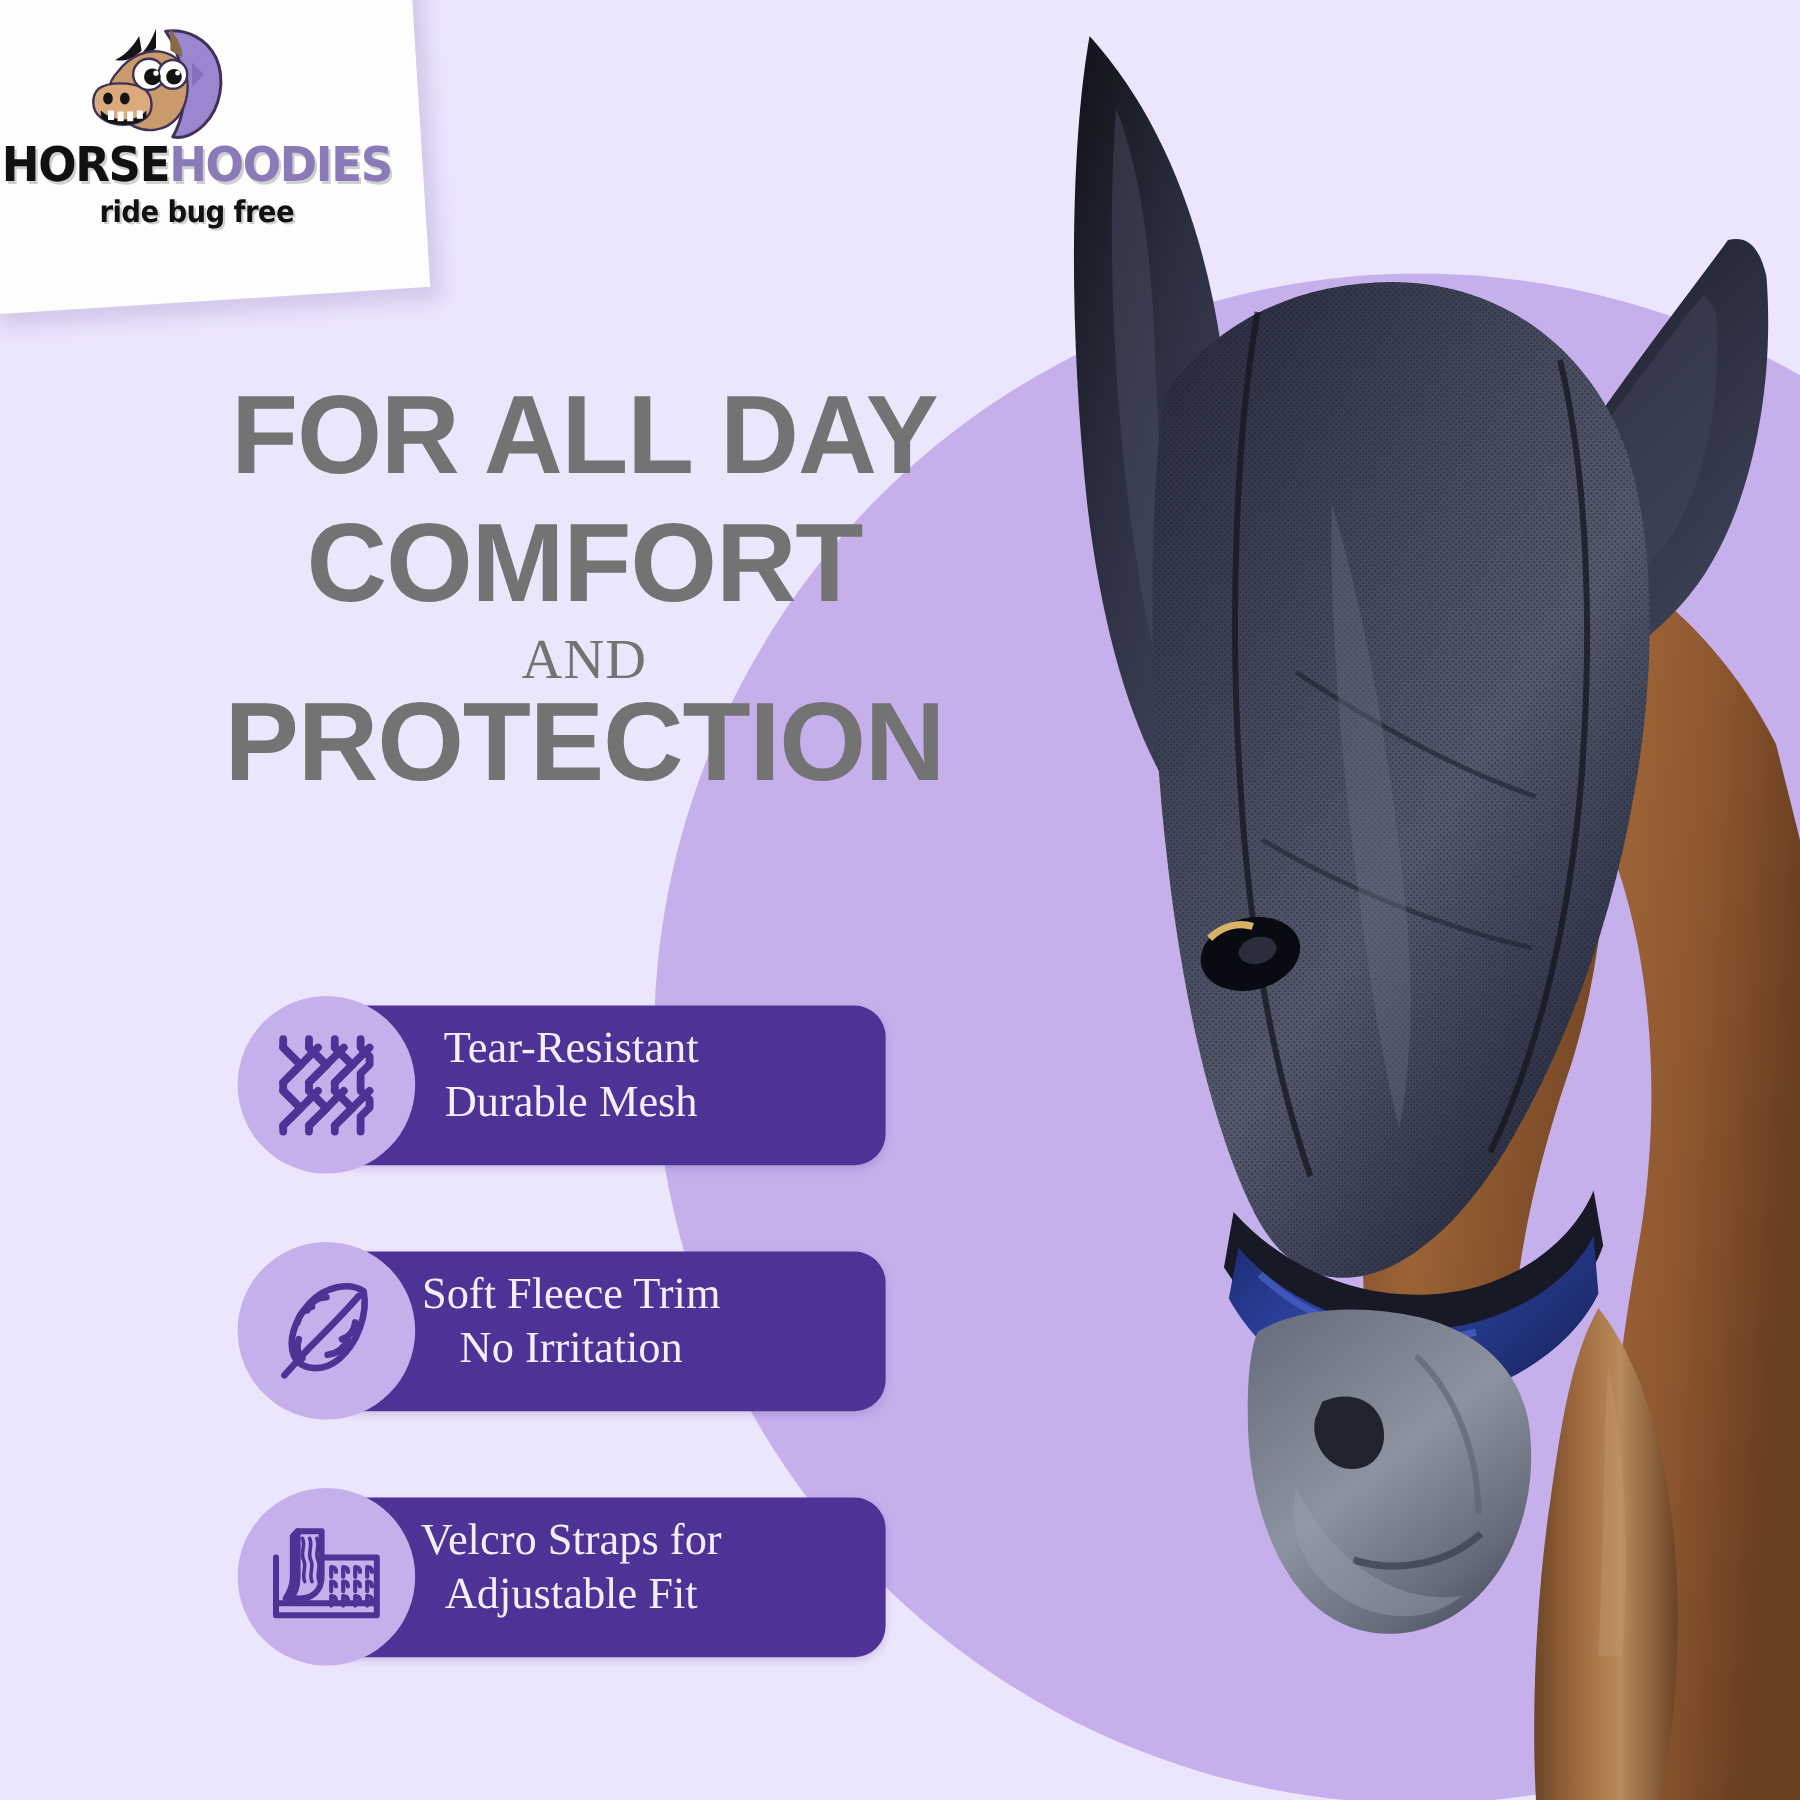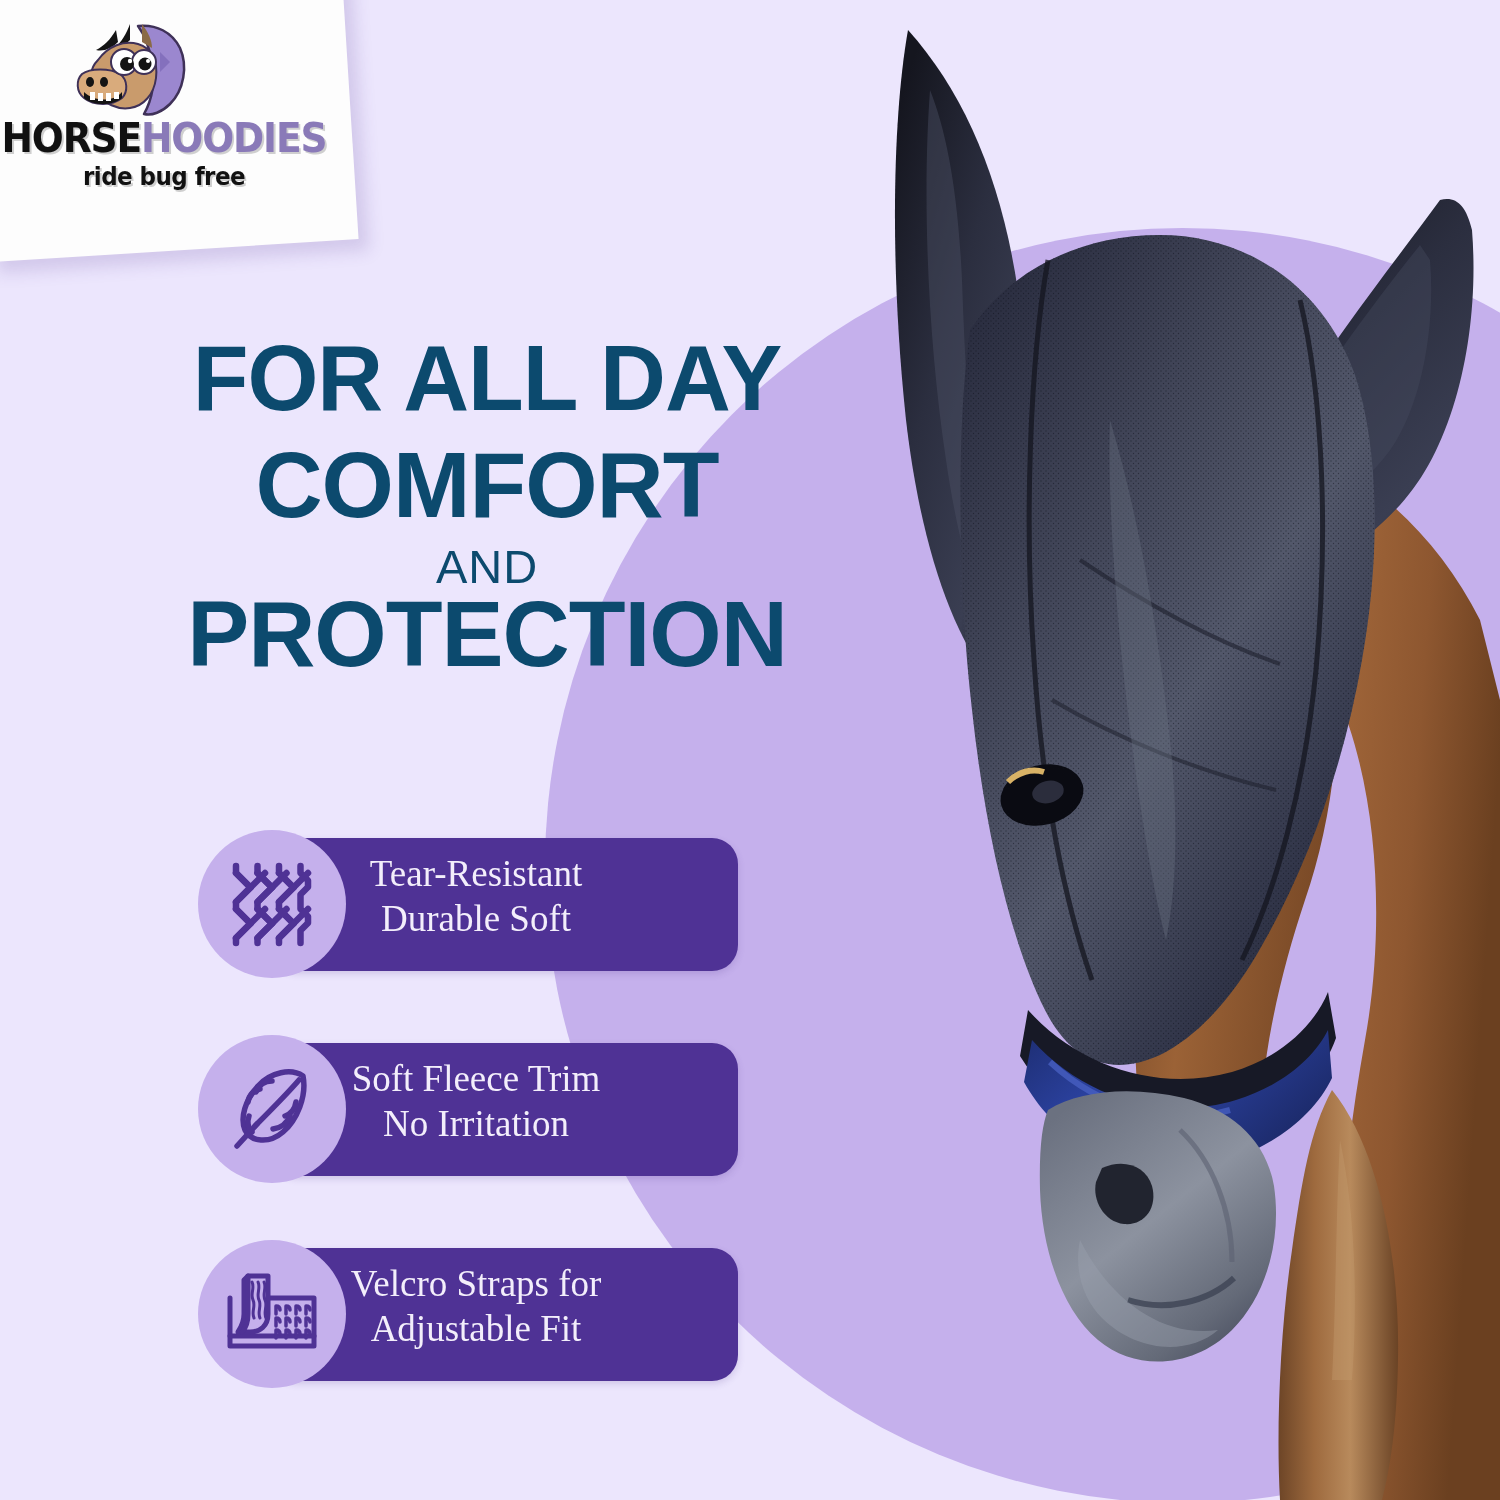--- a/index.html
+++ b/index.html
@@ -96,37 +96,37 @@
     color: #111111;
     letter-spacing: -0.6px;
     text-shadow: 2px 2px 0 rgba(150,150,150,0.45);
     transform: scaleX(0.92);
   }
 
   
   .headline {
     position: absolute;
     left: 92px;
-    top: 334px;
+    top: 318px;
     width: 790px;
     z-index: 10;
     text-align: center;
-    color: #0c4a6e;
+    color: #737373;
   }
   .hl-line {
     font-family: "Liberation Sans", sans-serif;
     font-weight: bold;
     letter-spacing: -1px;
     line-height: 0.96;
     white-space: nowrap;
   }
   .hl-1 { font-size: 93px; transform: scaleX(0.98); }
   .hl-2 { font-size: 93px; margin-top: 18px; }
   .hl-and {
-    font-family: Liberation Sans, sans-serif;
+    font-family: Liberation Serif, serif;
     font-weight: normal;
     font-size: 47px;
     letter-spacing: 1px;
     margin-top: 12px;
     line-height: 1;
   }
   .hl-3 { font-size: 93px; }
 
   
   .features {
@@ -353,21 +353,21 @@
     <div class="hl-and">AND</div>
     <div class="hl-line hl-3">PROTECTION</div>
   </div>
 
   <div class="features">
 
     <div class="feature-row">
       <div class="pill"></div>
       <div class="pill-text">
         <span>Tear-Resistant</span>
-        <span>Durable Soft</span>
+        <span>Durable Mesh</span>
       </div>
       <div class="icon-circle">
         <svg width="86" height="86" viewBox="0 0 86 86" xmlns="http://www.w3.org/2000/svg" stroke="#4f3295" stroke-width="6.5" fill="none" stroke-linejoin="round" stroke-linecap="round">
           <path d="M 7 5 L 7 12 L 21.5 26.5 L 7 41 L 7 48 L 21.5 62.5 L 7 77 L 7 82"></path>
           <path d="M 28.5 5 L 28.5 12 L 43 26.5 L 28.5 41 L 28.5 48 L 43 62.5 L 28.5 77 L 28.5 82"></path>
           <path d="M 50 5 L 50 12 L 64.5 26.5 L 50 41 L 50 48 L 64.5 62.5 L 50 77 L 50 82"></path>
           <path d="M 71.5 5 L 71.5 12 L 79 19.5 L 79 26 L 71.5 33.5 L 71.5 41 L 71.5 48 L 79 55.5 L 79 62 L 71.5 69.5 L 71.5 77 L 71.5 82"></path>
           <path d="M 7 12 L 21.5 26.5 L 36 12"></path>
           <path d="M 28.5 12 L 43 26.5 L 57.5 12"></path>
           <path d="M 50 12 L 64.5 26.5 L 79 12"></path>

